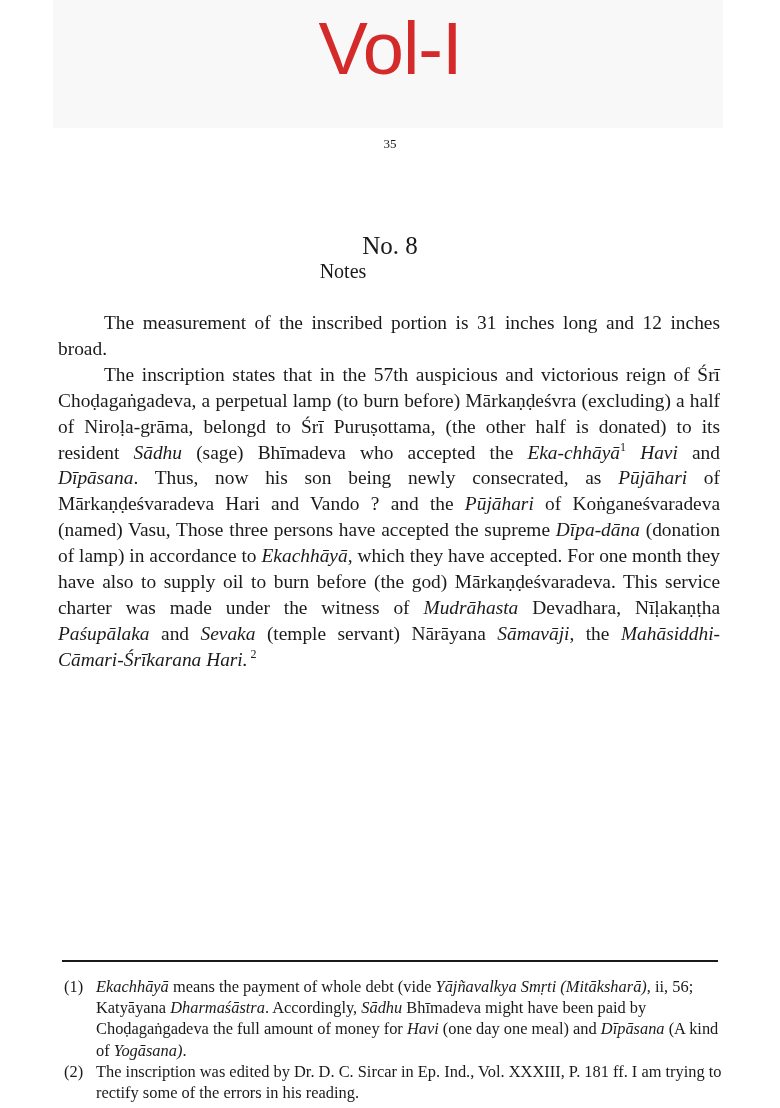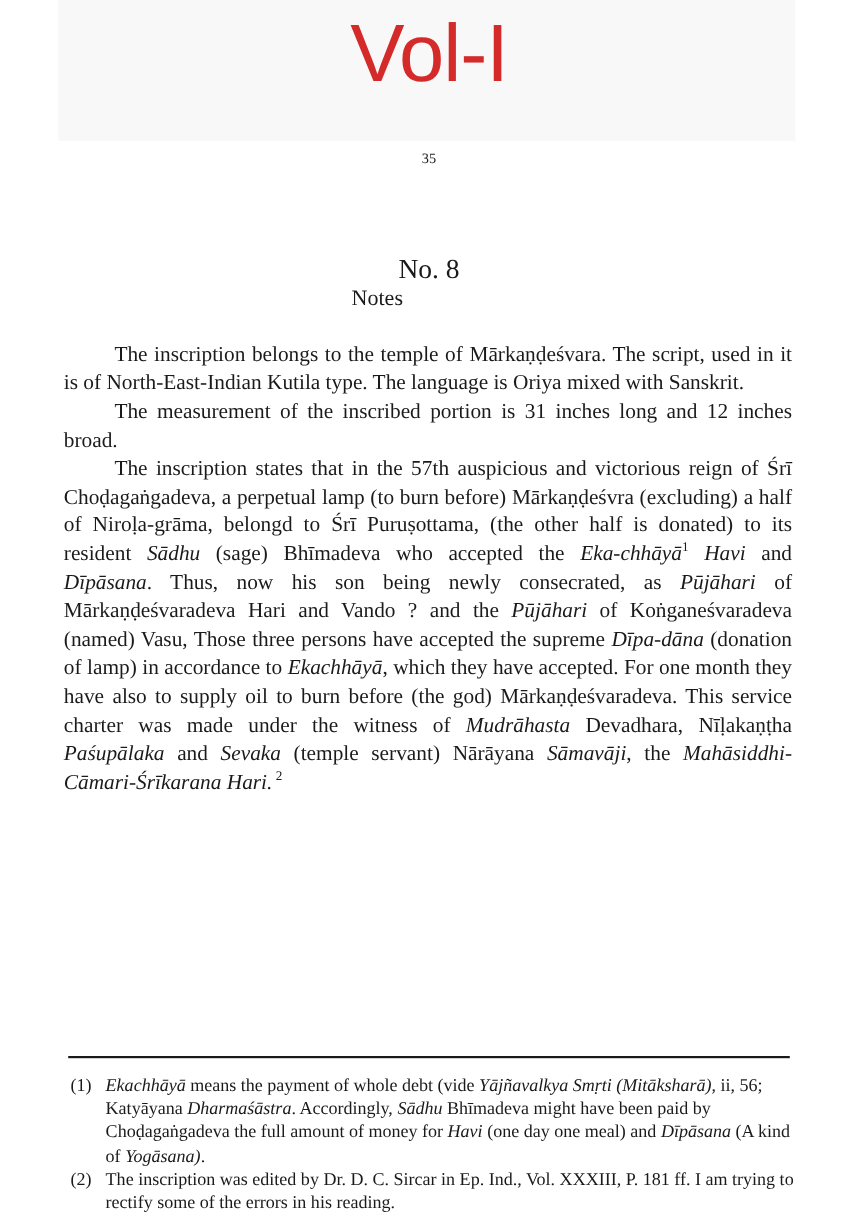--- a/index.html
+++ b/index.html
@@ -33,21 +33,20 @@
 <body>
 
 <div class="header-band"></div>
 <div class="vol-title">Vol-I</div>
 <div class="page-number">35</div>
 
 <div class="entry-no">No. 8</div>
 <div class="entry-heading">Notes</div>
 
 <div class="body-text" id="body-text">
-    <p><span>The inscription belongs to the temple of Mārkaṇḍeśvara. The script, used in it is of North-East-Indian Kutila type. The language is Oriya mixed with Sanskrit.</span></p>
     <p><span>The measurement of the inscribed portion is 31 inches long and 12 inches broad.</span></p>
     <p><span>The inscription states that in the 57th auspicious and victorious reign of Śrī Choḍagaṅgadeva, a perpetual lamp (to burn before) Mārkaṇḍeśvra (excluding) a half of Niroḷa-grāma, belongd to Śrī Puruṣottama, (the other half is donated) to its resident </span><i>Sādhu</i><span> (sage) Bhīmadeva who  accepted the </span><i>Eka-chhāyā</i><sup>1</sup><span> </span><i>Havi</i><span> and </span><i>Dīpāsana</i><span>. Thus, now his son being newly consecrated, as </span><i>Pūjāhari</i><span> of Mārkaṇḍeśvaradeva Hari and Vando ? and the </span><i>Pūjāhari</i><span> of Koṅganeśvaradeva (named) Vasu, Those three persons have accepted the supreme </span><i>Dīpa-dāna</i><span> (donation of lamp) in accordance to </span><i>Ekachhāyā</i><span>, which they have accepted. For one month they have also to supply oil to burn before (the god) Mārkaṇḍeśvaradeva. This service charter was made under the witness of </span><i>Mudrāhasta</i><span> Devadhara, Nīḷakaṇṭha </span><i>Paśupālaka</i><span> and </span><i>Sevaka</i><span> (temple servant) Nārāyana </span><i>Sāmavāji</i><span>, the </span><i>Mahāsiddhi-Cāmari-Śrīkarana Hari.</i><sup> 2</sup></p>
   </div>
 
 <div class="rule"></div>
 
 <div class="footnotes" id="footnotes">
     <div class="fn">
       <span class="fn-num">(1)</span>
       <span class="fn-text"><i>Ekachhāyā</i><span>  means the payment of whole debt (vide </span><i>Yājñavalkya  Smṛti (Mitāksharā)</i><span>, ii, 56; Katyāyana </span><i>Dharmaśāstra</i><span>. Accordingly, </span><i>Sādhu</i><span> Bhīmadeva might have been paid by Choḍagaṅgadeva the full amount of money for </span><i>Havi</i><span> (one day one meal) and </span><i>Dīpāsana</i><span> (A kind of </span><i>Yogāsana)</i><span>.</span></span>

